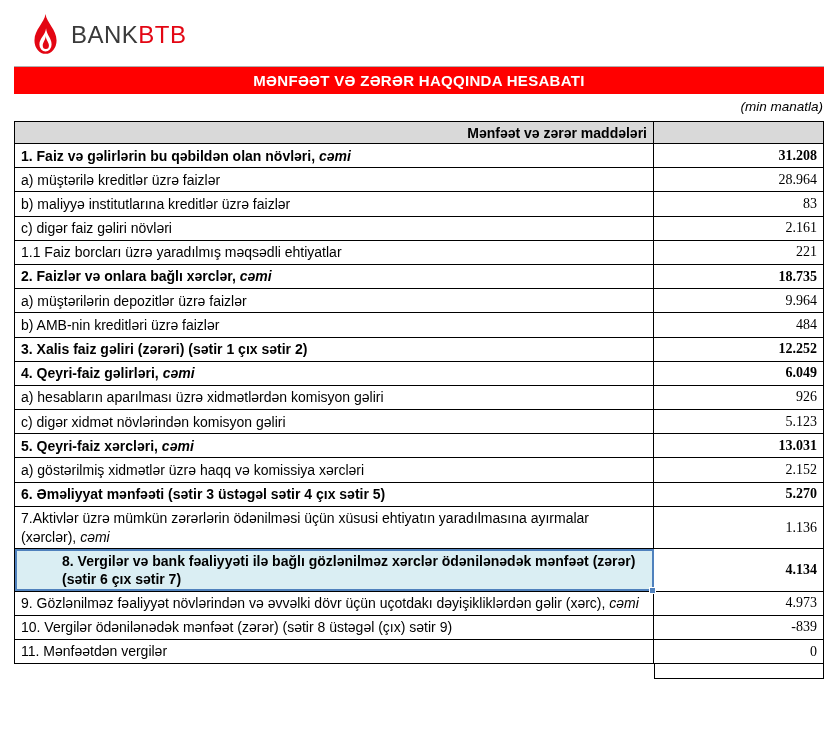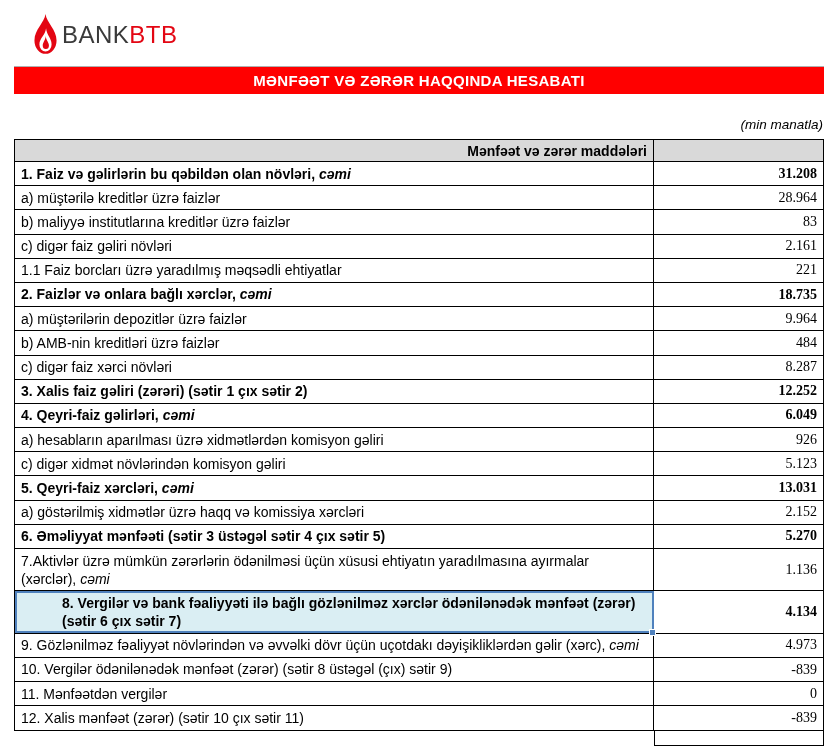--- a/index.html
+++ b/index.html
@@ -8,41 +8,41 @@
     width: 838px; height: 750px;
     font-family: "Liberation Sans", "DejaVu Sans", sans-serif;
     color: #000;
     overflow: hidden;
   }
   .page { padding: 8px 14px 0 14px; }
 
   
   .logo-row { display: flex; align-items: center; height: 50px; margin: 2px 0 6px 18px; }
   .flame { width: 27px; height: 42px; display: inline-block; }
-  .logo-text { font-size: 24px; letter-spacing: 0.5px; margin-left: 3px; font-weight: 500; }
+  .logo-text { font-size: 24px; letter-spacing: 0.5px; margin-left: 12px; font-weight: 500; }
   .logo-bank { color: #3a3a3a; }
   .logo-btb  { color: var(--logo-red, #e30613); }
 
   
   .banner {
     background: var(--banner-red, #ff0000);
     color: #ffffff;
     font-weight: bold;
     font-size: 15px;
     letter-spacing: 0.3px;
     text-align: center;
     padding: 5px 0 5px 0;
     border-top: 1px solid #b0b0b0;
   }
 
   .unit-note {
     text-align: right;
     font-style: italic;
     font-size: 13.5px;
-    margin: 23px 1px 7px 0;
+    margin: 5px 1px 7px 0;
   }
 
   
   table { width: 100%; border-collapse: collapse; font-size: 14px; table-layout: fixed; }
   th, td { border: 1px solid #000; padding: 2.5px 6px; vertical-align: middle; }
   th.col-items {
     background: var(--header-gray, #d9d9d9);
     text-align: right; font-weight: bold; font-size: 14px;
   }
   th.col-value { background: var(--header-gray, #d9d9d9); width: 170px; }
@@ -129,24 +129,20 @@
           <td class="cell-value">18.735</td>
         </tr>
         <tr>
           <td class="cell-label"><span>a) müştərilərin depozitlər üzrə faizlər</span></td>
           <td class="cell-value">9.964</td>
         </tr>
         <tr>
           <td class="cell-label"><span>b) AMB-nin kreditləri üzrə faizlər</span></td>
           <td class="cell-value">484</td>
         </tr>
-        <tr>
-          <td class="cell-label"><span>c) digər faiz xərci növləri</span></td>
-          <td class="cell-value">8.287</td>
-        </tr>
         <tr class="bold">
           <td class="cell-label"><span>3. Xalis faiz gəliri (zərəri) (sətir 1 çıx sətir 2)</span></td>
           <td class="cell-value">12.252</td>
         </tr>
         <tr class="bold">
           <td class="cell-label"><span>4. Qeyri-faiz gəlirləri, </span><i>cəmi</i></td>
           <td class="cell-value">6.049</td>
         </tr>
         <tr>
           <td class="cell-label"><span>a) hesabların aparılması üzrə xidmətlərdən komisyon gəliri</span></td>
@@ -181,22 +177,18 @@
           <td class="cell-value">4.973</td>
         </tr>
         <tr>
           <td class="cell-label"><span>10. Vergilər ödənilənədək mənfəət (zərər) (sətir 8 üstəgəl (çıx) sətir 9)</span></td>
           <td class="cell-value">-839</td>
         </tr>
         <tr>
           <td class="cell-label"><span>11. Mənfəətdən vergilər</span></td>
           <td class="cell-value">0</td>
         </tr>
-        <tr>
-          <td class="cell-label"><span>12. Xalis mənfəət (zərər) (sətir 10 çıx sətir 11)</span></td>
-          <td class="cell-value">-839</td>
-        </tr>
       </tbody>
   </table>
 
   <div class="trailing-cell"></div>
 
 </div>
 
 </body></html>

